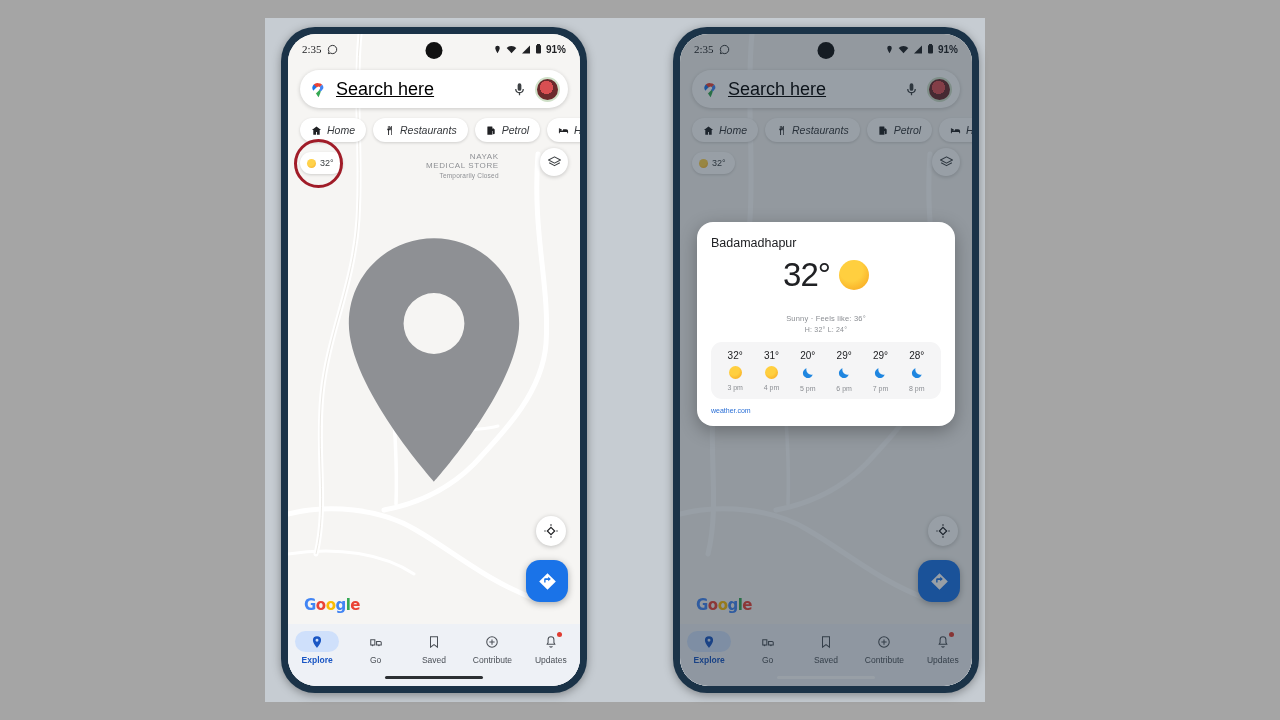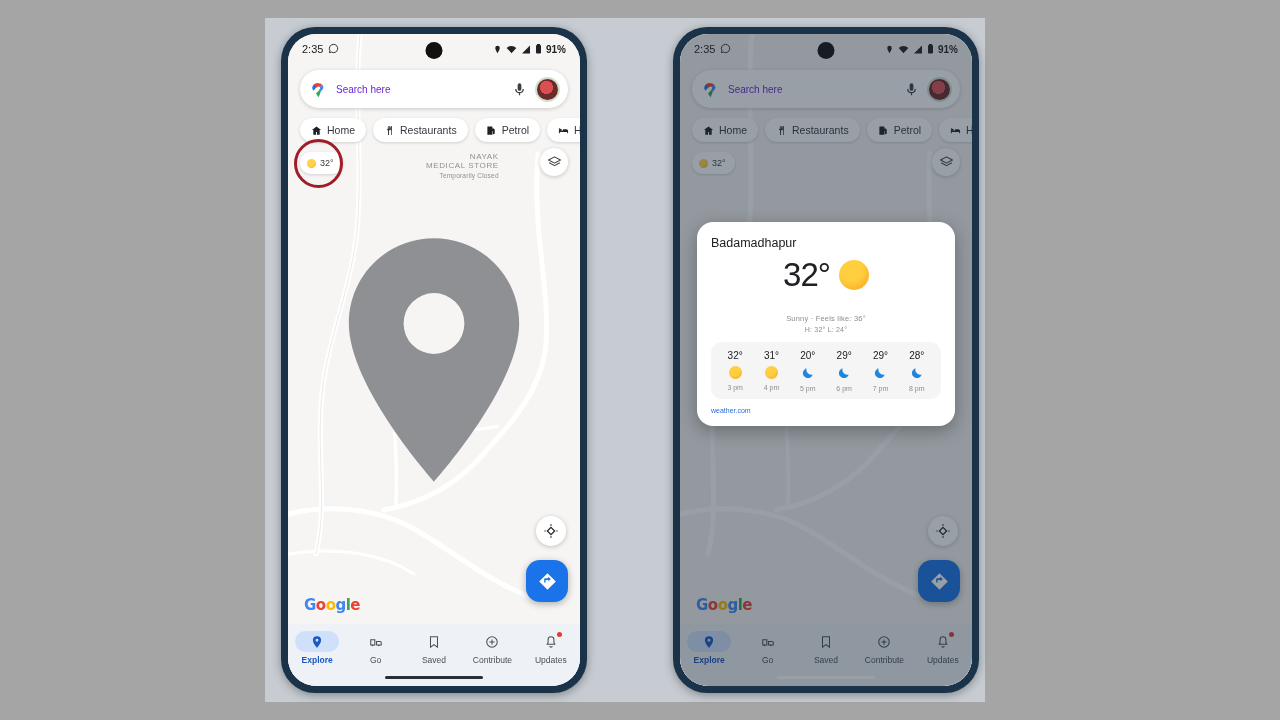--- a/index.html
+++ b/index.html
@@ -33,21 +33,21 @@
     border-radius: 28px;
     overflow: hidden;
   }
 
   
   .statusbar {
     position: absolute; left: 0; top: 0; width: 100%; height: 30px;
     display: flex; align-items: center; justify-content: space-between;
     padding: 0 14px; font-size: 11px; color: #202124; z-index: 6;
   }
-  .sb-left { display: flex; gap: 5px; }
+  .sb-left { display: flex; align-items: center; gap: 5px; font-family: Liberation Serif, serif; }
   .sb-right { display: flex; align-items: center; gap: 4px; font-size: 10px; font-weight: bold; }
   .punch {
     position: absolute; left: 50%; top: 8px; transform: translateX(-50%);
     width: 17px; height: 17px; border-radius: 50%; background: #111; z-index: 7;
   }
 
   
   .map { position: absolute; inset: 0; background: #f6f5f3; }
   .map svg { position: absolute; inset: 0; width: 100%; height: 100%; }
 
@@ -71,41 +71,41 @@
   .glogo i { font-style: normal; }
 
   
   .searchbar {
     position: absolute; left: 12px; top: 36px; right: 12px; height: 38px;
     background: #fff; border-radius: 20px;
     display: flex; align-items: center; padding: 0 8px 0 10px;
     box-shadow: 0 1px 4px rgba(0,0,0,.18); z-index: 5;
   }
   .search-input-text {
-    flex: 1; font-size: 10px; color: #6d28d9; margin-left: 9px;
+    flex: 1; font-size: 18px; color: #000000; margin-left: 9px; text-decoration: underline;
   }
   .avatar {
     width: 25px; height: 25px; border-radius: 50%;
     background: radial-gradient(circle at 45% 40%, #d94f52 0 38%, #6b2a2c 39% 100%);
     border: 2px solid #cfe0c8; margin-left: 8px; flex: 0 0 auto;
   }
   .mic { width: 15px; height: 15px; color: #3c4043; }
 
   
   .chips {
     position: absolute; left: 12px; top: 84px; right: 0; height: 24px;
     display: flex; gap: 7px; z-index: 5;
   }
   .chip {
     display: flex; align-items: center; gap: 5px;
     height: 24px; padding: 0 11px;
     background: #fff; border-radius: 13px;
     font-size: 10.5px; color: #35383c;
     box-shadow: 0 1px 3px rgba(0,0,0,.16);
-    white-space: nowrap; flex: 0 0 auto;
+    white-space: nowrap; flex: 0 0 auto; font-style: italic;
   }
   .chip svg { width: 11px; height: 11px; }
 
   
   .wchip {
     position: absolute; left: 12px; top: 118px;
     display: flex; align-items: center; gap: 4px;
     height: 22px; padding: 0 9px 0 7px;
     background: #fff; border-radius: 12px; font-size: 9px; color: #3c4043;
     box-shadow: 0 1px 3px rgba(0,0,0,.16); z-index: 5;

